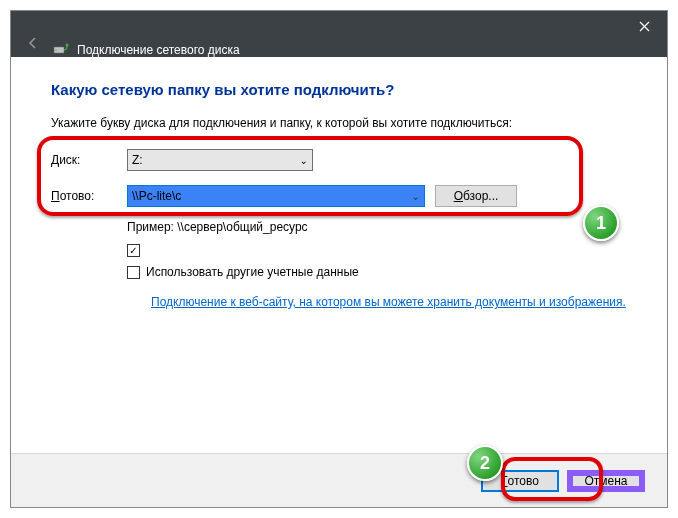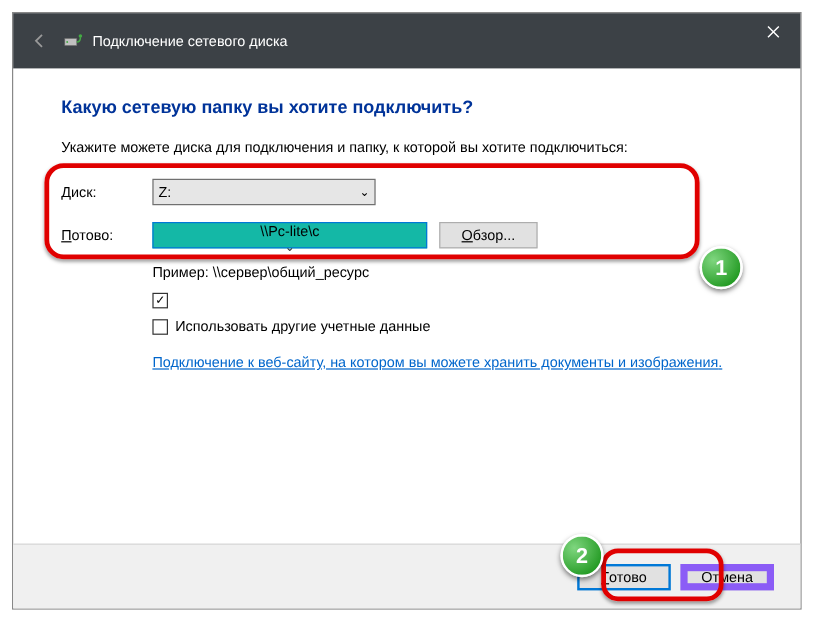--- a/index.html
+++ b/index.html
@@ -1,42 +1,42 @@
 <!DOCTYPE html>
 <html><head>
 <meta charset="utf-8">
 <style>
   * { box-sizing: border-box; margin: 0; padding: 0; font-family: "Segoe UI", Tahoma, sans-serif; }
   body { background: #fff; width: 678px; height: 518px; position: relative; overflow: hidden; }
   .outer { position: absolute; left: 10px; top: 10px; width: 658px; height: 498px; border: 1px solid #888; background: #fff; }
-  .titlebar { height: 46px; background: #3c4146; color: #fff; display: flex; align-items: center; padding: 0 8px; position: relative; }
+  .titlebar { height: 46px; background: #3c4146; color: #fff; display: flex; align-items: flex-end; padding: 0 8px; position: relative; }
   .back-btn { width: 28px; height: 28px; display: flex; align-items: center; justify-content: center; color: #aaa; font-size: 16px; }
   .title-icon { width: 16px; height: 16px; margin-left: 6px; margin-right: 8px; }
   .title-text { font-size: 12px; color: #fff; }
   .close-btn { position: absolute; right: 0; top: 0; width: 46px; height: 30px; display: flex; align-items: center; justify-content: center; color: #fff; font-size: 14px; }
   .content { padding: 24px 40px 0 40px; }
   .heading { color: #003399; font-size: 15px; font-weight: 700; margin-bottom: 18px; }
   .instr { font-size: 12px; color: #000; margin-bottom: 18px; }
   .form-area { position: relative; }
   .highlight-red { position: absolute; border: 4px solid #e00000; border-radius: 16px; box-shadow: 0 2px 3px rgba(0,0,0,0.35); pointer-events: none; }
   .hl1 { left: -14px; top: -12px; width: 546px; height: 80px; }
   .form-row { display: flex; align-items: center; margin-bottom: 12px; height: 24px; }
   .form-label { width: 76px; font-size: 12px; }
   .underline-first { text-decoration: underline; }
   .drive-select { width: 186px; height: 22px; border: 1px solid #707070; background: #e6e6e6; font-size: 12px; padding: 0 4px; display: flex; align-items: center; justify-content: space-between; }
   .drive-select .chev { font-size: 10px; }
-  .folder-combo { width: 229px; height: 22px; border: 1px solid #0078d7; background: #14b8a6; font-size: 12px; padding: 0 4px; display: flex; align-items: center; justify-content: space-between; flex-direction: column; }
+  .folder-combo { width: 298px; height: 22px; border: 1px solid #0078d7; background: #3b82f6; font-size: 12px; padding: 0 4px; display: flex; align-items: center; justify-content: space-between; }
   .folder-combo .chev { font-size: 10px; color: #333; }
   .browse-btn { width: 82px; height: 22px; margin-left: 10px; border: 1px solid #adadad; background: #e1e1e1; font-size: 12px; display: flex; align-items: center; justify-content: center; }
   .indent-block { margin-left: 76px; }
   .example { font-size: 12px; margin-bottom: 10px; }
   .check-row { display: flex; align-items: center; font-size: 12px; margin-bottom: 8px; }
   .chk { width: 13px; height: 13px; border: 1px solid #333; margin-right: 6px; display: flex; align-items: center; justify-content: center; font-size: 10px; line-height: 1; background: #fff; }
   .chk.checked::after { content: "✓"; color: #000; }
-  .link { color: #0066cc; text-decoration: underline; font-size: 12px; display: inline-block; margin-top: 8px; }
+  .link { color: #0066cc; text-decoration: underline; font-size: 12px; display: inline-block; margin-top: 8px; margin-left: 24px; }
   .footer { position: absolute; bottom: 0; left: 0; right: 0; height: 54px; background: #f0f0f0; border-top: 1px solid #d8d8d8; display: flex; align-items: center; justify-content: flex-end; padding-right: 22px; gap: 8px; }
   .btn { height: 22px; min-width: 78px; border: 6px solid #8b5cf6; background: #e1e1e1; font-size: 12px; display: flex; align-items: center; justify-content: center; padding: 0 10px; }
   .btn.primary { border: 2px solid #0078d7; }
   .hl2 { left: 490px; bottom: 6px; width: 102px; height: 44px; border-radius: 14px; }
   .badge { position: absolute; width: 36px; height: 36px; border-radius: 50%; background: radial-gradient(circle at 30% 30%, #7fd67f, #0a8a0a); border: 2px solid #fff; box-shadow: 0 2px 4px rgba(0,0,0,0.5); color: #fff; font-size: 18px; font-weight: bold; display: flex; align-items: center; justify-content: center; }
   .badge1 { left: 532px; top: 57px; }
   .badge2 { left: 456px; bottom: 26px; }
   .footer-wrap { position: absolute; bottom:0; left:0; right:0; }
 </style>
 </head>
@@ -58,21 +58,21 @@
     <span class="title-text">Подключение сетевого диска</span>
     <div class="close-btn">
       <svg width="11" height="11" viewBox="0 0 11 11">
           <path d="M1 1 L10 10 M10 1 L1 10" stroke="#fff" stroke-width="1.2"></path>
         </svg>
     </div>
   </div>
 
   <div class="content">
     <div class="heading">Какую сетевую папку вы хотите подключить?</div>
-    <div class="instr">Укажите можете диска для подключения и папку, к которой вы хотите подключиться:</div>
+    <div class="instr">Укажите букву диска для подключения и папку, к которой вы хотите подключиться:</div>
 
     <div class="form-area">
       <div class="highlight-red hl1"></div>
 
       <div class="form-row">
         <div class="form-label"><span class="underline-first">Д</span><span>иск:</span></div>
         <div class="drive-select">
           <span>Z:</span>
           <span class="chev">⌄</span>
         </div>

